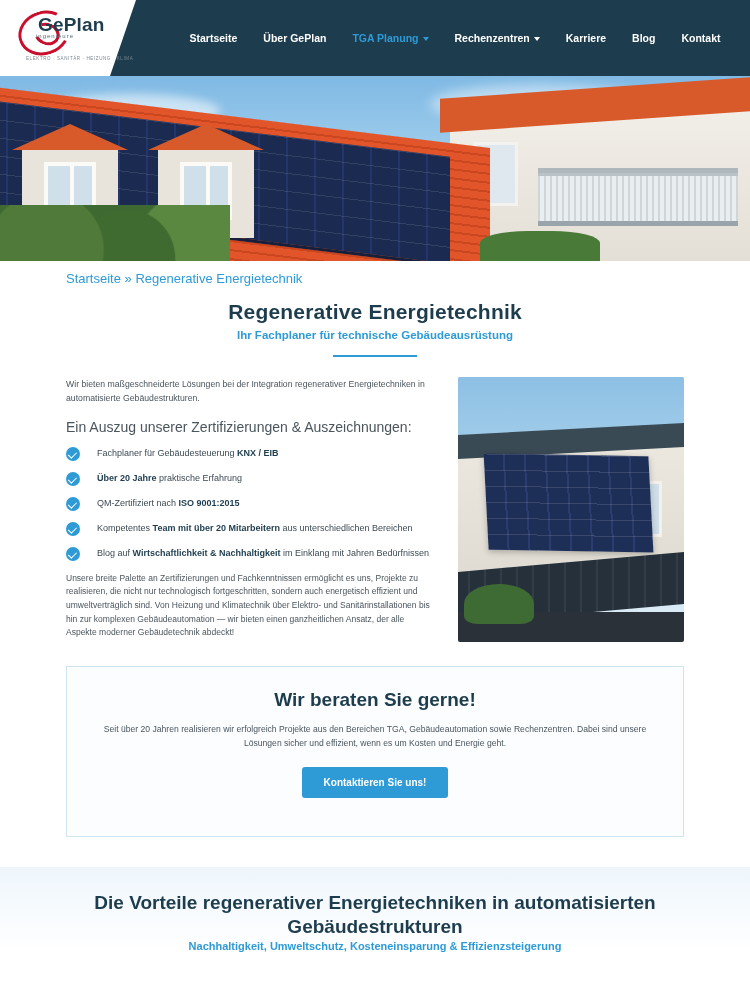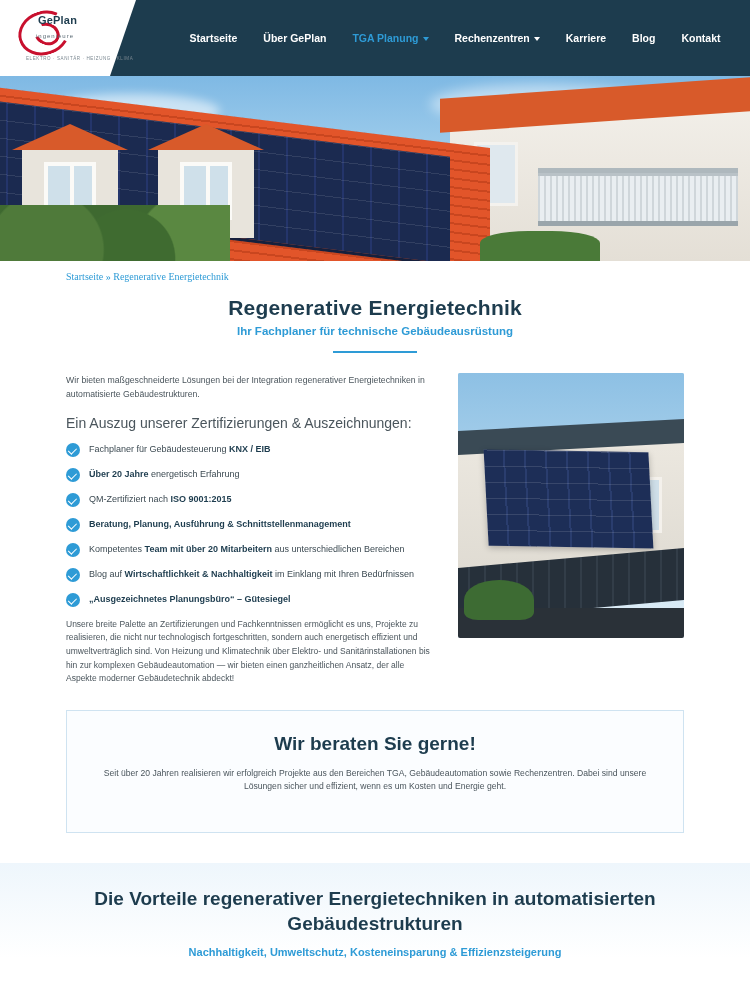--- a/index.html
+++ b/index.html
@@ -47,21 +47,21 @@
     transform: rotate(-18deg);
   }
   .logo .swirl2 {
     position: absolute; left: 22px; top: 16px;
     width: 26px; height: 22px;
     border: 3px solid #c8102e;
     border-radius: 50%;
     border-left-color: transparent;
     transform: rotate(22deg);
   }
-  .logo .ge { position: absolute; left: 26px; top: 7px; font-size: 11px; font-weight: bold; color: #1d3c4e; letter-spacing: .2px;}
+  .logo .ge { position: absolute; left: 26px; top: 7px; font-size: 19px; font-weight: bold; color: #1d3c4e; letter-spacing: .2px;}
   .logo .sub1 { position: absolute; left: 24px; top: 26px; font-size: 6px; color: #5a6a74; letter-spacing: 1px; }
   .logo .sub2 { position: absolute; left: 14px; top: 49px; font-size: 4.5px; color: #7a8790; letter-spacing: .6px; white-space: nowrap;}
 
   .nav {
     flex: 1;
     display: flex;
     align-items: center;
     justify-content: center;
     gap: 26px;
     padding-left: 50px;
@@ -145,23 +145,22 @@
     background: radial-gradient(circle at 20% 80%, #4f7a3a 0 30%, transparent 31%),
                 radial-gradient(circle at 55% 95%, #3f6b30 0 35%, transparent 36%),
                 radial-gradient(circle at 85% 85%, #5a8841 0 30%, transparent 31%),
                 #3e6930;
   }
   .bush-r { position:absolute; right:150px; bottom:0; width:120px; height:30px; background:#4a7a38; border-radius:40% 40% 0 0;}
 
   
   .breadcrumb {
     padding: 10px 0 0 66px;
-    font-size: 10px;
+    font-size: 13px;
     color: #2e9bd6;
-    font-family: Liberation Serif, serif;
   }
   .breadcrumb .sep, .breadcrumb .cur { color: #2e9bd6; }
 
   
   .title-block { text-align: center; padding-top: 14px; }
   h1.page-title {
     font-size: 21px;
     color: #1d3c4e;
     font-weight: bold;
     letter-spacing: .2px;
@@ -180,21 +179,21 @@
   
   .cols { display: flex; gap: 22px; padding: 20px 66px 0 66px; }
   .col-left { width: 370px; }
   .col-right { flex: 1; }
   .lead {
     font-size: 8.7px; line-height: 1.65; color: #4a555c;
   }
   .sub-lead { font-size: 14px; color: #4a555c; margin-top: 13px; }
 
   .check-list { margin-top: 12px; }
-  .check-item { display: flex; align-items: flex-start; gap: 9px; margin-bottom: 11px; }
+  .check-item { display: flex; align-items: flex-start; gap: 17px; margin-bottom: 11px; }
   .check {
     flex: 0 0 14px; width: 14px; height: 14px; border-radius: 50%;
     background: #2e9bd6; position: relative; margin-top: 0px;
   }
   .check:after {
     content:""; position:absolute; left:4.4px; top:3px;
     width: 3.5px; height: 7px;
     border: solid #ffffff; border-width: 0 1.8px 1.8px 0;
     transform: rotate(45deg);
   }
@@ -265,21 +264,21 @@
   .benefits {
     margin-top: 30px;
     background: linear-gradient(#eef6fc, #ffffff);
     padding: 24px 66px 0 66px;
     text-align: center;
   }
   .benefits h2 {
     font-size: 19px; color: #1d3c4e; font-weight: bold; line-height: 1.3;
   }
   .benefits .bsub {
-    font-size: 11px; color: #2e9bd6; font-weight: bold; margin-top: 9px;
+    font-size: 11px; color: #2e9bd6; font-weight: bold; 
   }
 </style>
 </head>
 <body>
 
 <div class="page">
 
   <div class="header">
     <div class="logo-wrap">
       <div class="logo">
@@ -353,41 +352,33 @@
       <p class="lead">Wir bieten maßgeschneiderte Lösungen bei der Integration regenerativer Energietechniken in automatisierte Gebäudestrukturen.</p>
       <p class="sub-lead">Ein Auszug unserer Zertifizierungen &amp; Auszeichnungen:</p>
 
       <div class="check-list">
         <div class="check-item">
           <span class="check"></span>
           <span class="check-text"><span>Fachplaner für Gebäudesteuerung </span><b>KNX / EIB</b><span></span></span>
         </div>
         <div class="check-item">
           <span class="check"></span>
-          <span class="check-text"><span></span><b>Über 20 Jahre</b><span> energetisch Erfahrung</span></span>
+          <span class="check-text"><span></span><b>Über 20 Jahre</b><span> praktische Erfahrung</span></span>
         </div>
         <div class="check-item">
           <span class="check"></span>
           <span class="check-text"><span>QM-Zertifiziert nach </span><b>ISO 9001:2015</b><span></span></span>
         </div>
         <div class="check-item">
           <span class="check"></span>
-          <span class="check-text"><span></span><b>Beratung, Planung, Ausführung &amp; Schnittstellenmanagement</b><span></span></span>
-        </div>
-        <div class="check-item">
-          <span class="check"></span>
           <span class="check-text"><span>Kompetentes </span><b>Team mit über 20 Mitarbeitern</b><span> aus unterschiedlichen Bereichen</span></span>
         </div>
         <div class="check-item">
           <span class="check"></span>
-          <span class="check-text"><span>Blog auf </span><b>Wirtschaftlichkeit &amp; Nachhaltigkeit</b><span> im Einklang mit Ihren Bedürfnissen</span></span>
-        </div>
-        <div class="check-item">
-          <span class="check"></span>
-          <span class="check-text"><span></span><b>„Ausgezeichnetes Planungsbüro“ – Gütesiegel</b><span></span></span>
+          <span class="check-text"><span>Blog auf </span><b>Wirtschaftlichkeit &amp; Nachhaltigkeit</b><span> im Einklang mit Jahren Bedürfnissen</span></span>
         </div>
       </div>
 
       <p class="after-text">Unsere breite Palette an Zertifizierungen und Fachkenntnissen ermöglicht es uns, Projekte zu realisieren, die nicht nur technologisch fortgeschritten, sondern auch energetisch effizient und umweltverträglich sind. Von Heizung und Klimatechnik über Elektro- und Sanitärinstallationen bis hin zur komplexen Gebäudeautomation — wir bieten einen ganzheitlichen Ansatz, der alle Aspekte moderner Gebäudetechnik abdeckt!</p>
     </div>
 
     <div class="col-right">
       <div class="photo">
         <div class="ph-sky"></div>
         <div class="ph-house"></div>
@@ -397,20 +388,21 @@
         <div class="ph-dark-roof"></div>
         <div class="ph-ground"></div>
         <div class="ph-bush"></div>
       </div>
     </div>
   </div>
 
   <div class="cta">
     <h2>Wir beraten Sie gerne!</h2>
     <p>Seit über 20 Jahren realisieren wir erfolgreich Projekte aus den Bereichen TGA, Gebäudeautomation sowie Rechenzentren. Dabei sind unsere Lösungen sicher und effizient, wenn es um Kosten und Energie geht.</p>
+    <button class="cta-btn">Kontaktieren Sie uns!</button>
   </div>
 
   <div class="benefits">
     <h2>Die Vorteile regenerativer Energietechniken in automatisierten Gebäudestrukturen</h2>
     <div class="bsub">Nachhaltigkeit, Umweltschutz, Kosteneinsparung &amp; Effizienzsteigerung</div>
 
   </div>
 
 </div>
 

